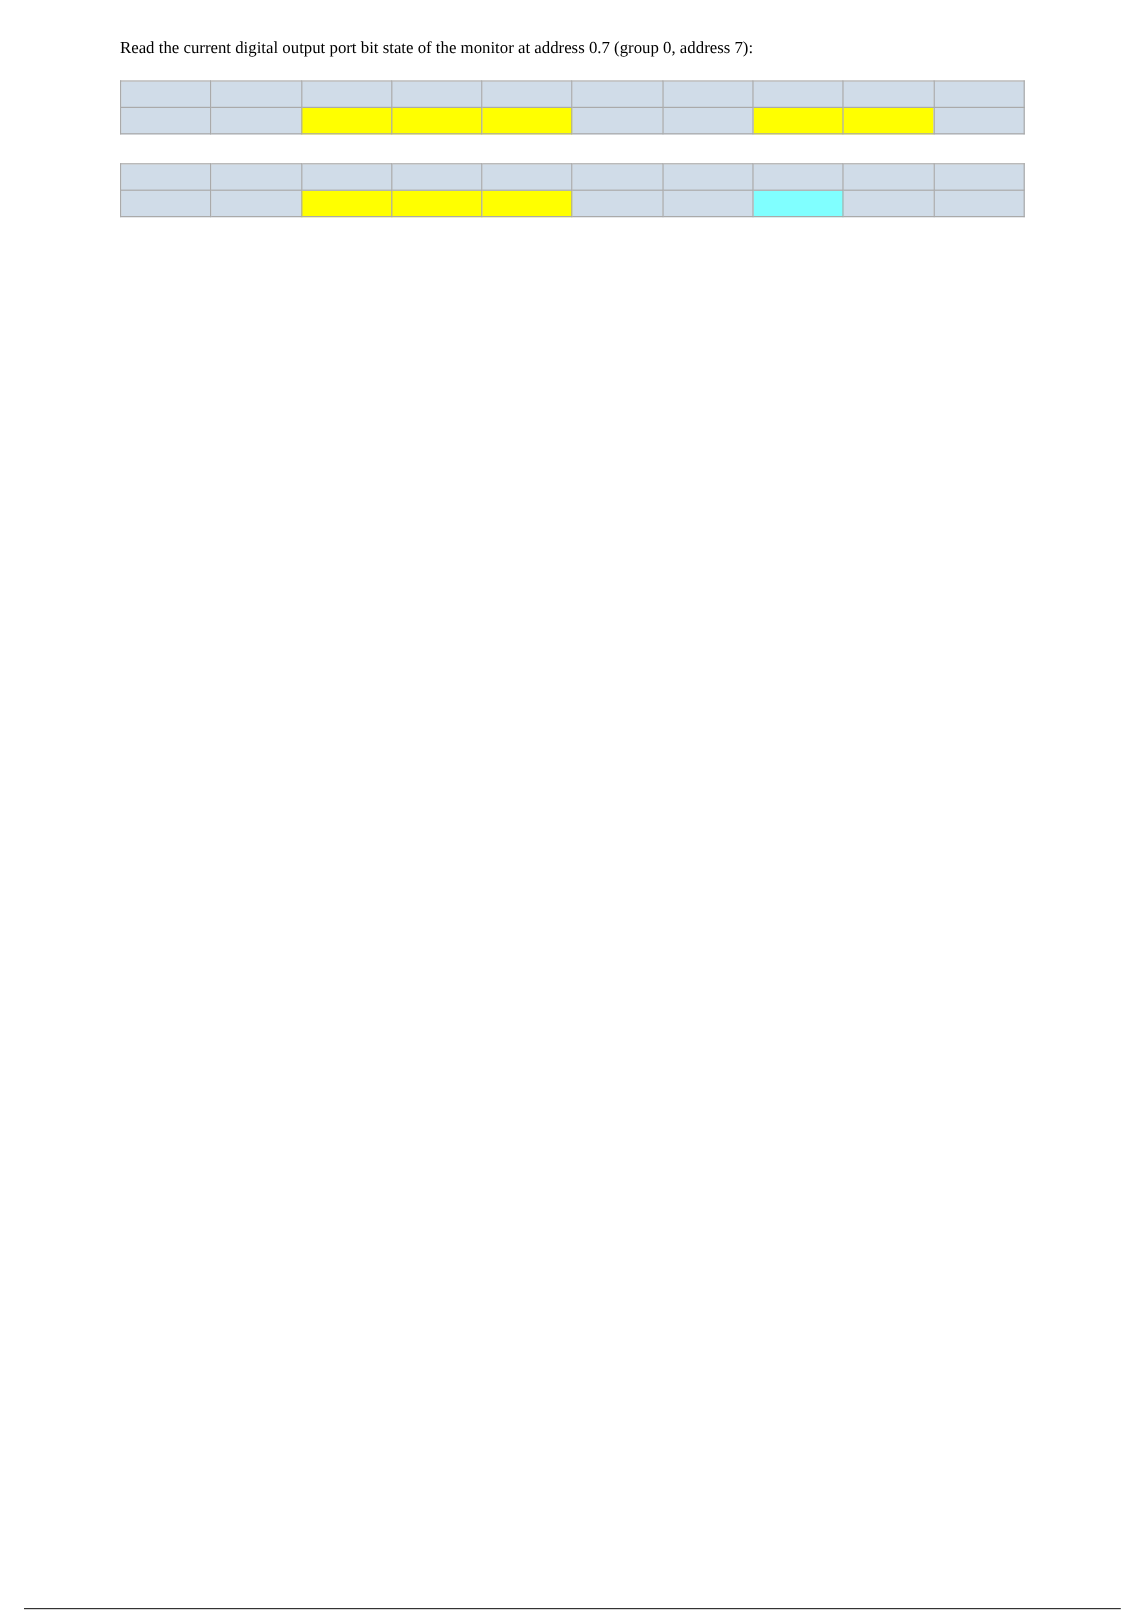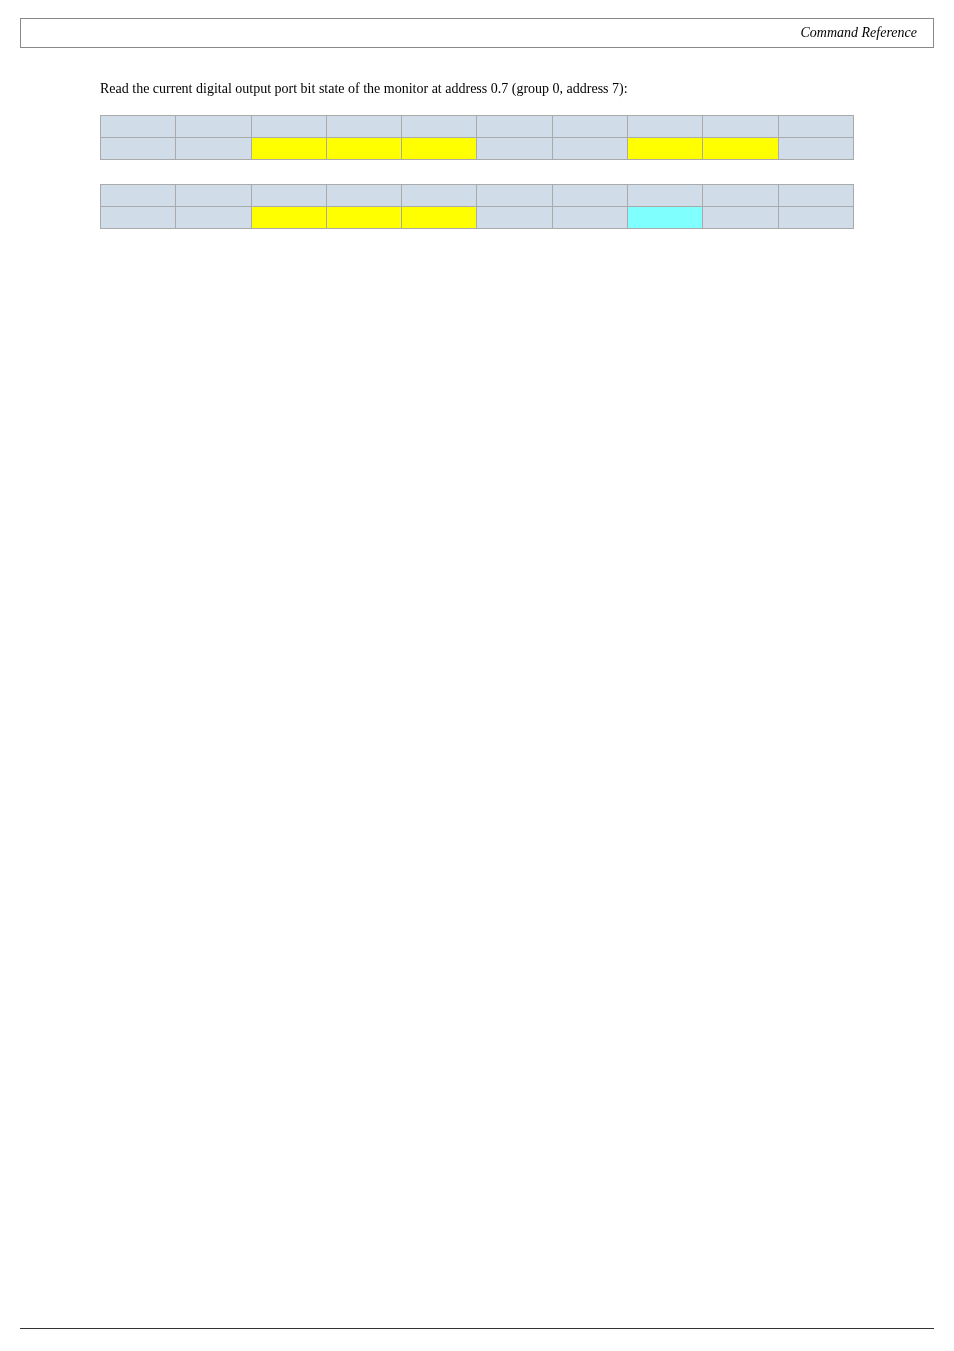--- a/index.html
+++ b/index.html
@@ -99,23 +99,20 @@
       left: 20px;
       right: 20px;
       border-top: 1px solid #333;
     }
   </style>
 </head>
 <body>
 
 <div class="page-container">
 
-  <div class="header-bar">
-    <span class="header-title">Command Reference</span>
-  </div>
 
   <div class="content-area">
 
     <p class="paragraph">Read the current digital output port bit state of the monitor at address 0.7 (group 0, address 7):</p>
 
     <table class="data-table">
       <tbody>
         <tr class="row-top">
           <td></td>
           <td></td>

